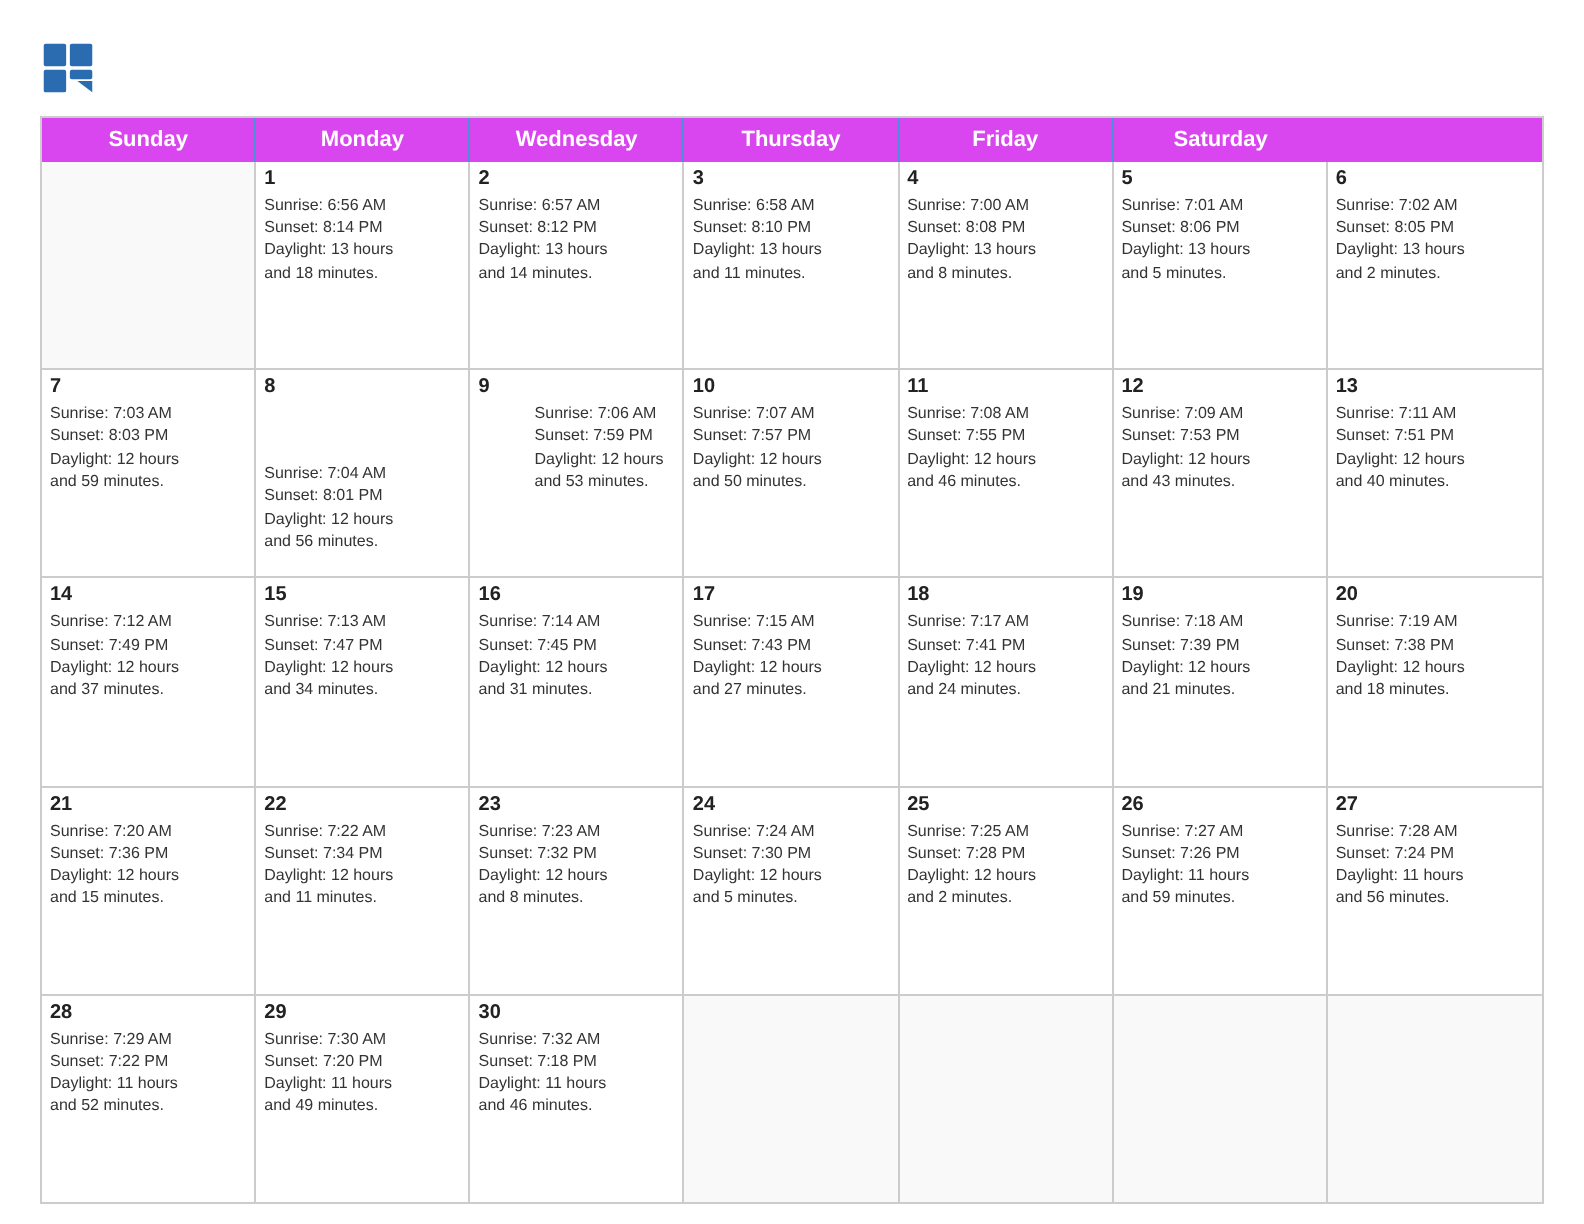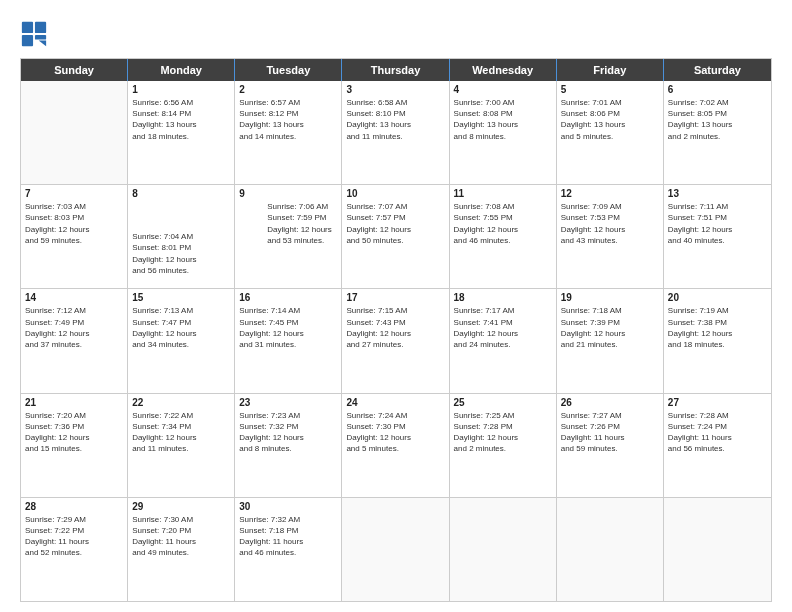--- a/index.html
+++ b/index.html
@@ -54,21 +54,21 @@
     }
     .calendar {
       flex: 1;
       display: flex;
       flex-direction: column;
       border: 1px solid #ccc;
     }
     .cal-header {
       display: grid;
       grid-template-columns: repeat(7, 1fr);
-      background: #404040;
+      background: #d946ef;
     }
     .cal-header-cell {
       color: #fff;
       font-size: 11px;
       font-weight: bold;
       text-align: center;
       padding: 5px 2px;
       border-right: 1px solid #4a90d9;
     }
     .cal-header-cell:last-child { border-right: none; }
@@ -129,23 +129,22 @@
     <div class="title-block">
       <div class="month-title"></div>
       <div class="subtitle"></div>
     </div>
   </div>
 
   <div class="calendar">
     <div class="cal-header">
     <div class="cal-header-cell">Sunday</div>
         <div class="cal-header-cell">Monday</div>
-        <div class="cal-header-cell">Tuesday</div>
+        <div class="cal-header-cell">Wednesday</div>
         <div class="cal-header-cell">Thursday</div>
-        <div class="cal-header-cell">Wednesday</div>
         <div class="cal-header-cell">Friday</div>
         <div class="cal-header-cell">Saturday</div>
       </div>
     <div class="cal-body">
     <div class="cal-row">
           <div class="cal-cell empty"></div>
           <div class="cal-cell">
             <span class="day-num">1</span>
             <div class="cell-info" style="white-space: pre-line;">Sunrise: 6:56 AM
 Sunset: 8:14 PM

